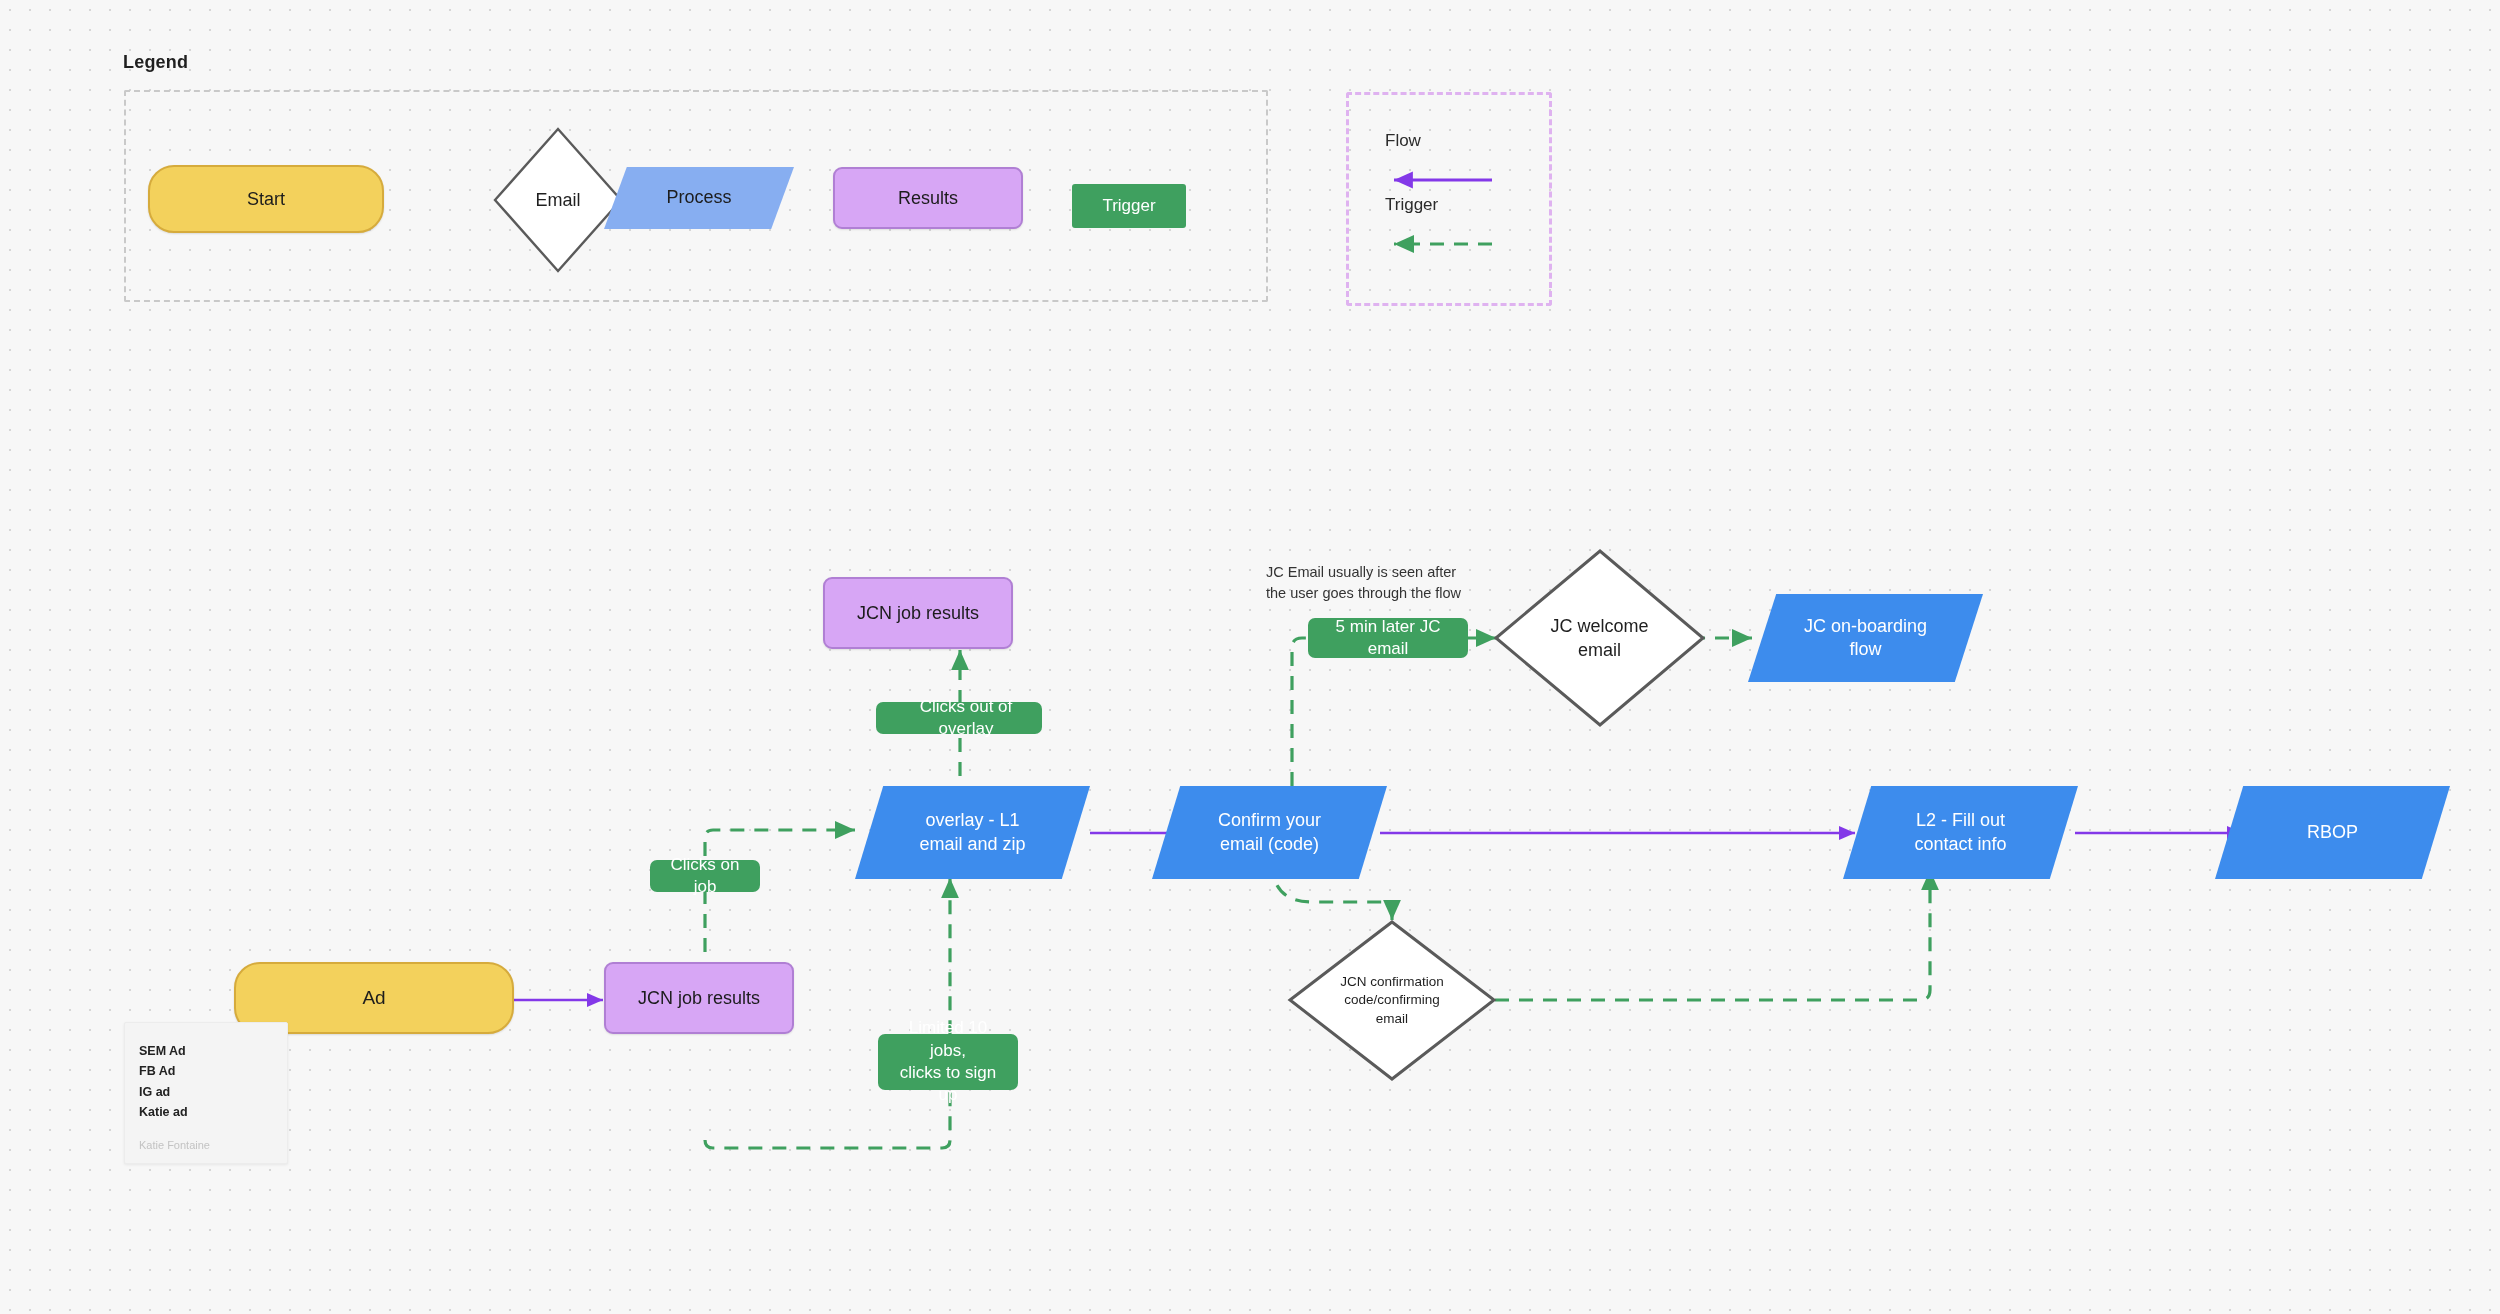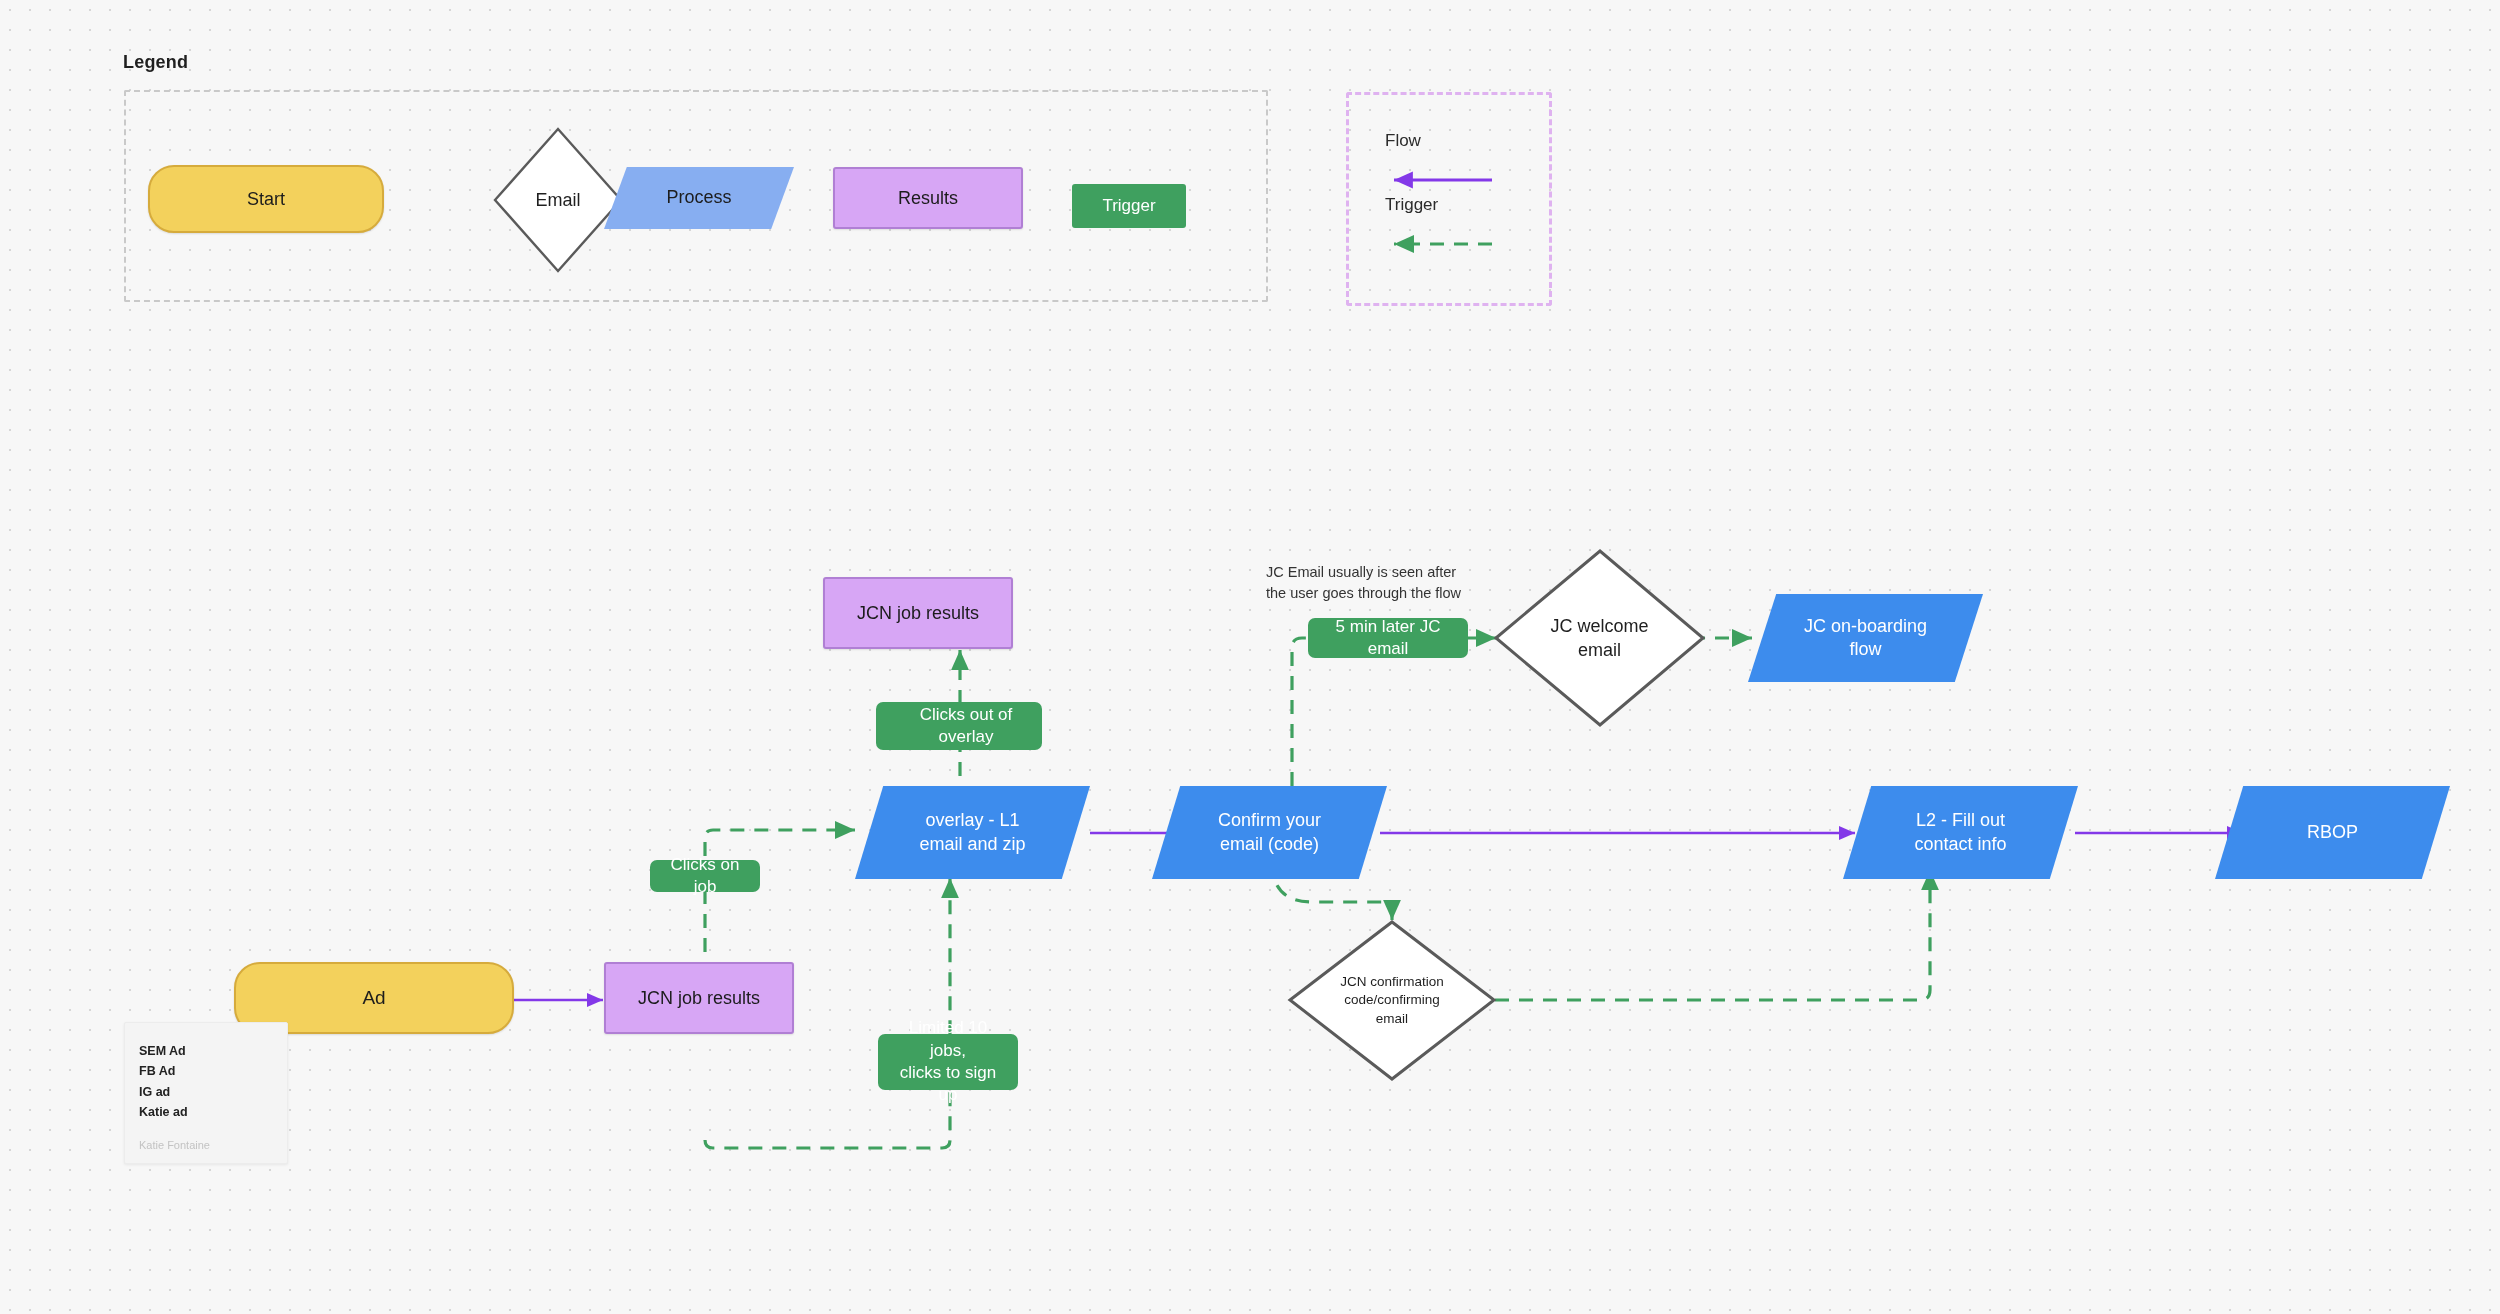--- a/index.html
+++ b/index.html
@@ -34,21 +34,21 @@
     box-shadow:0 1px 2px rgba(0,0,0,.12);
     align-items:center;
   }
   .diamond-wrap{position:absolute;}
   .diamond-wrap .dlabel{
     position:absolute;left:0;top:0;width:100%;height:100%;
     display:flex;align-items:center;justify-content:center;text-align:center;
     color:#1f1f1f;line-height:1.35;pointer-events:none;
   }
   .rect-purple{
-    background:#d7a6f5;border:2px solid #b07fd4;color:#1c1c1c;font-size:18px;border-radius:3px;
+    background:#d7a6f5;border:2px solid #b07fd4;color:#1c1c1c;font-size:18px;border-radius:9px;
     box-shadow:0 1px 2px rgba(0,0,0,.10);
   }
   .para{
     color:#ffffff;font-size:18px;line-height:1.3;
     -webkit-clip-path:polygon(12% 0,100% 0,88% 100%,0 100%);
     clip-path:polygon(12% 0,100% 0,88% 100%,0 100%);
   }
   .para-main{background:#3d8ced;}
   .para-legend{background:#87aef1;color:#1d1d1d;}
   .trigger-pill{
@@ -203,21 +203,21 @@
   <div class="diamond-wrap" style="left:1290px;top:922px;width:204px;height:157px;">
     <div class="dlabel" style="font-size:13.5px;white-space:pre-line;">JCN confirmation
 code/confirming
 email</div>
   </div>
 
   <div class="node trigger-pill" style="left:650px;top:860px;width:110px;height:32px;">
     <span style="white-space:pre-line;">Clicks on job</span>
   </div>
 
-  <div class="node trigger-pill" style="left:876px;top:702px;width:166px;height:48px;padding-left:26px;">
+  <div class="node trigger-pill" style="left:876px;top:702px;width:166px;height:32px;padding-left:26px;">
     <span style="white-space:pre-line;">Clicks out of overlay</span>
   </div>
 
   <div class="node trigger-pill" style="left:878px;top:1034px;width:140px;height:56px;">
     <span style="white-space:pre-line;">Limited 10 jobs,
 clicks to sign up</span>
   </div>
 
   <div class="node trigger-pill" style="left:1308px;top:618px;width:160px;height:40px;">
     <span style="white-space:pre-line;">5 min later JC email</span>

